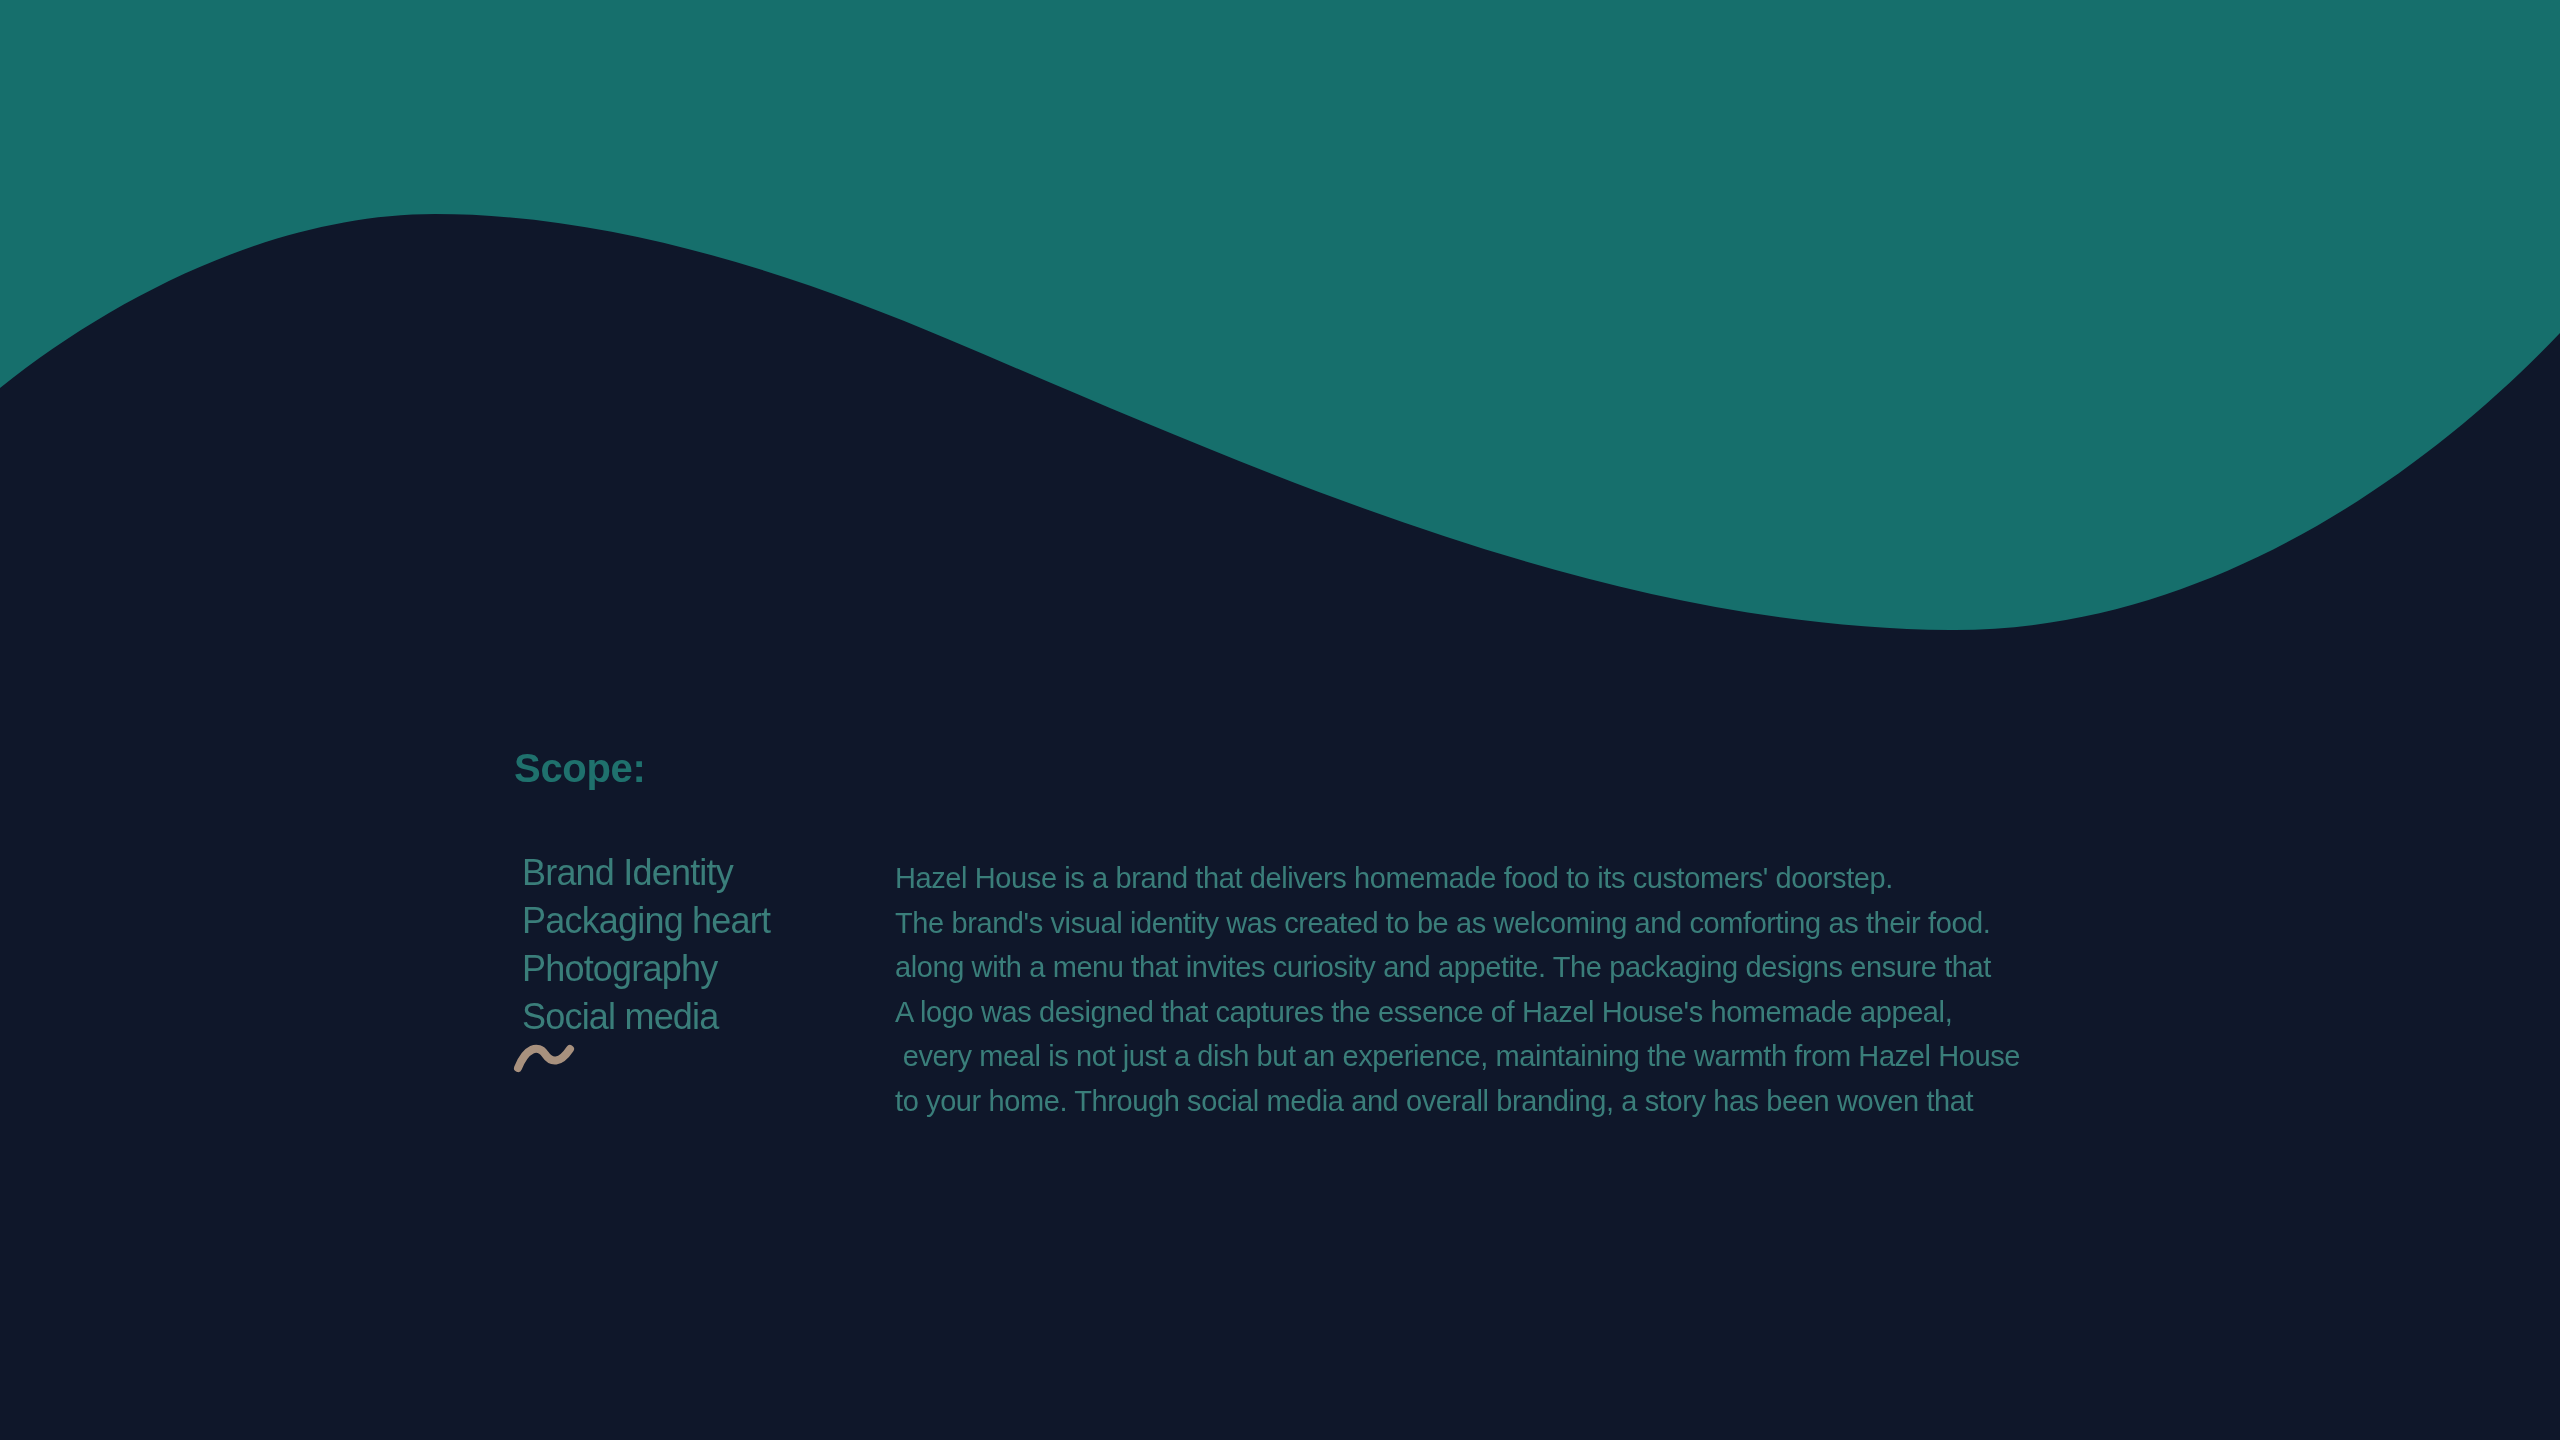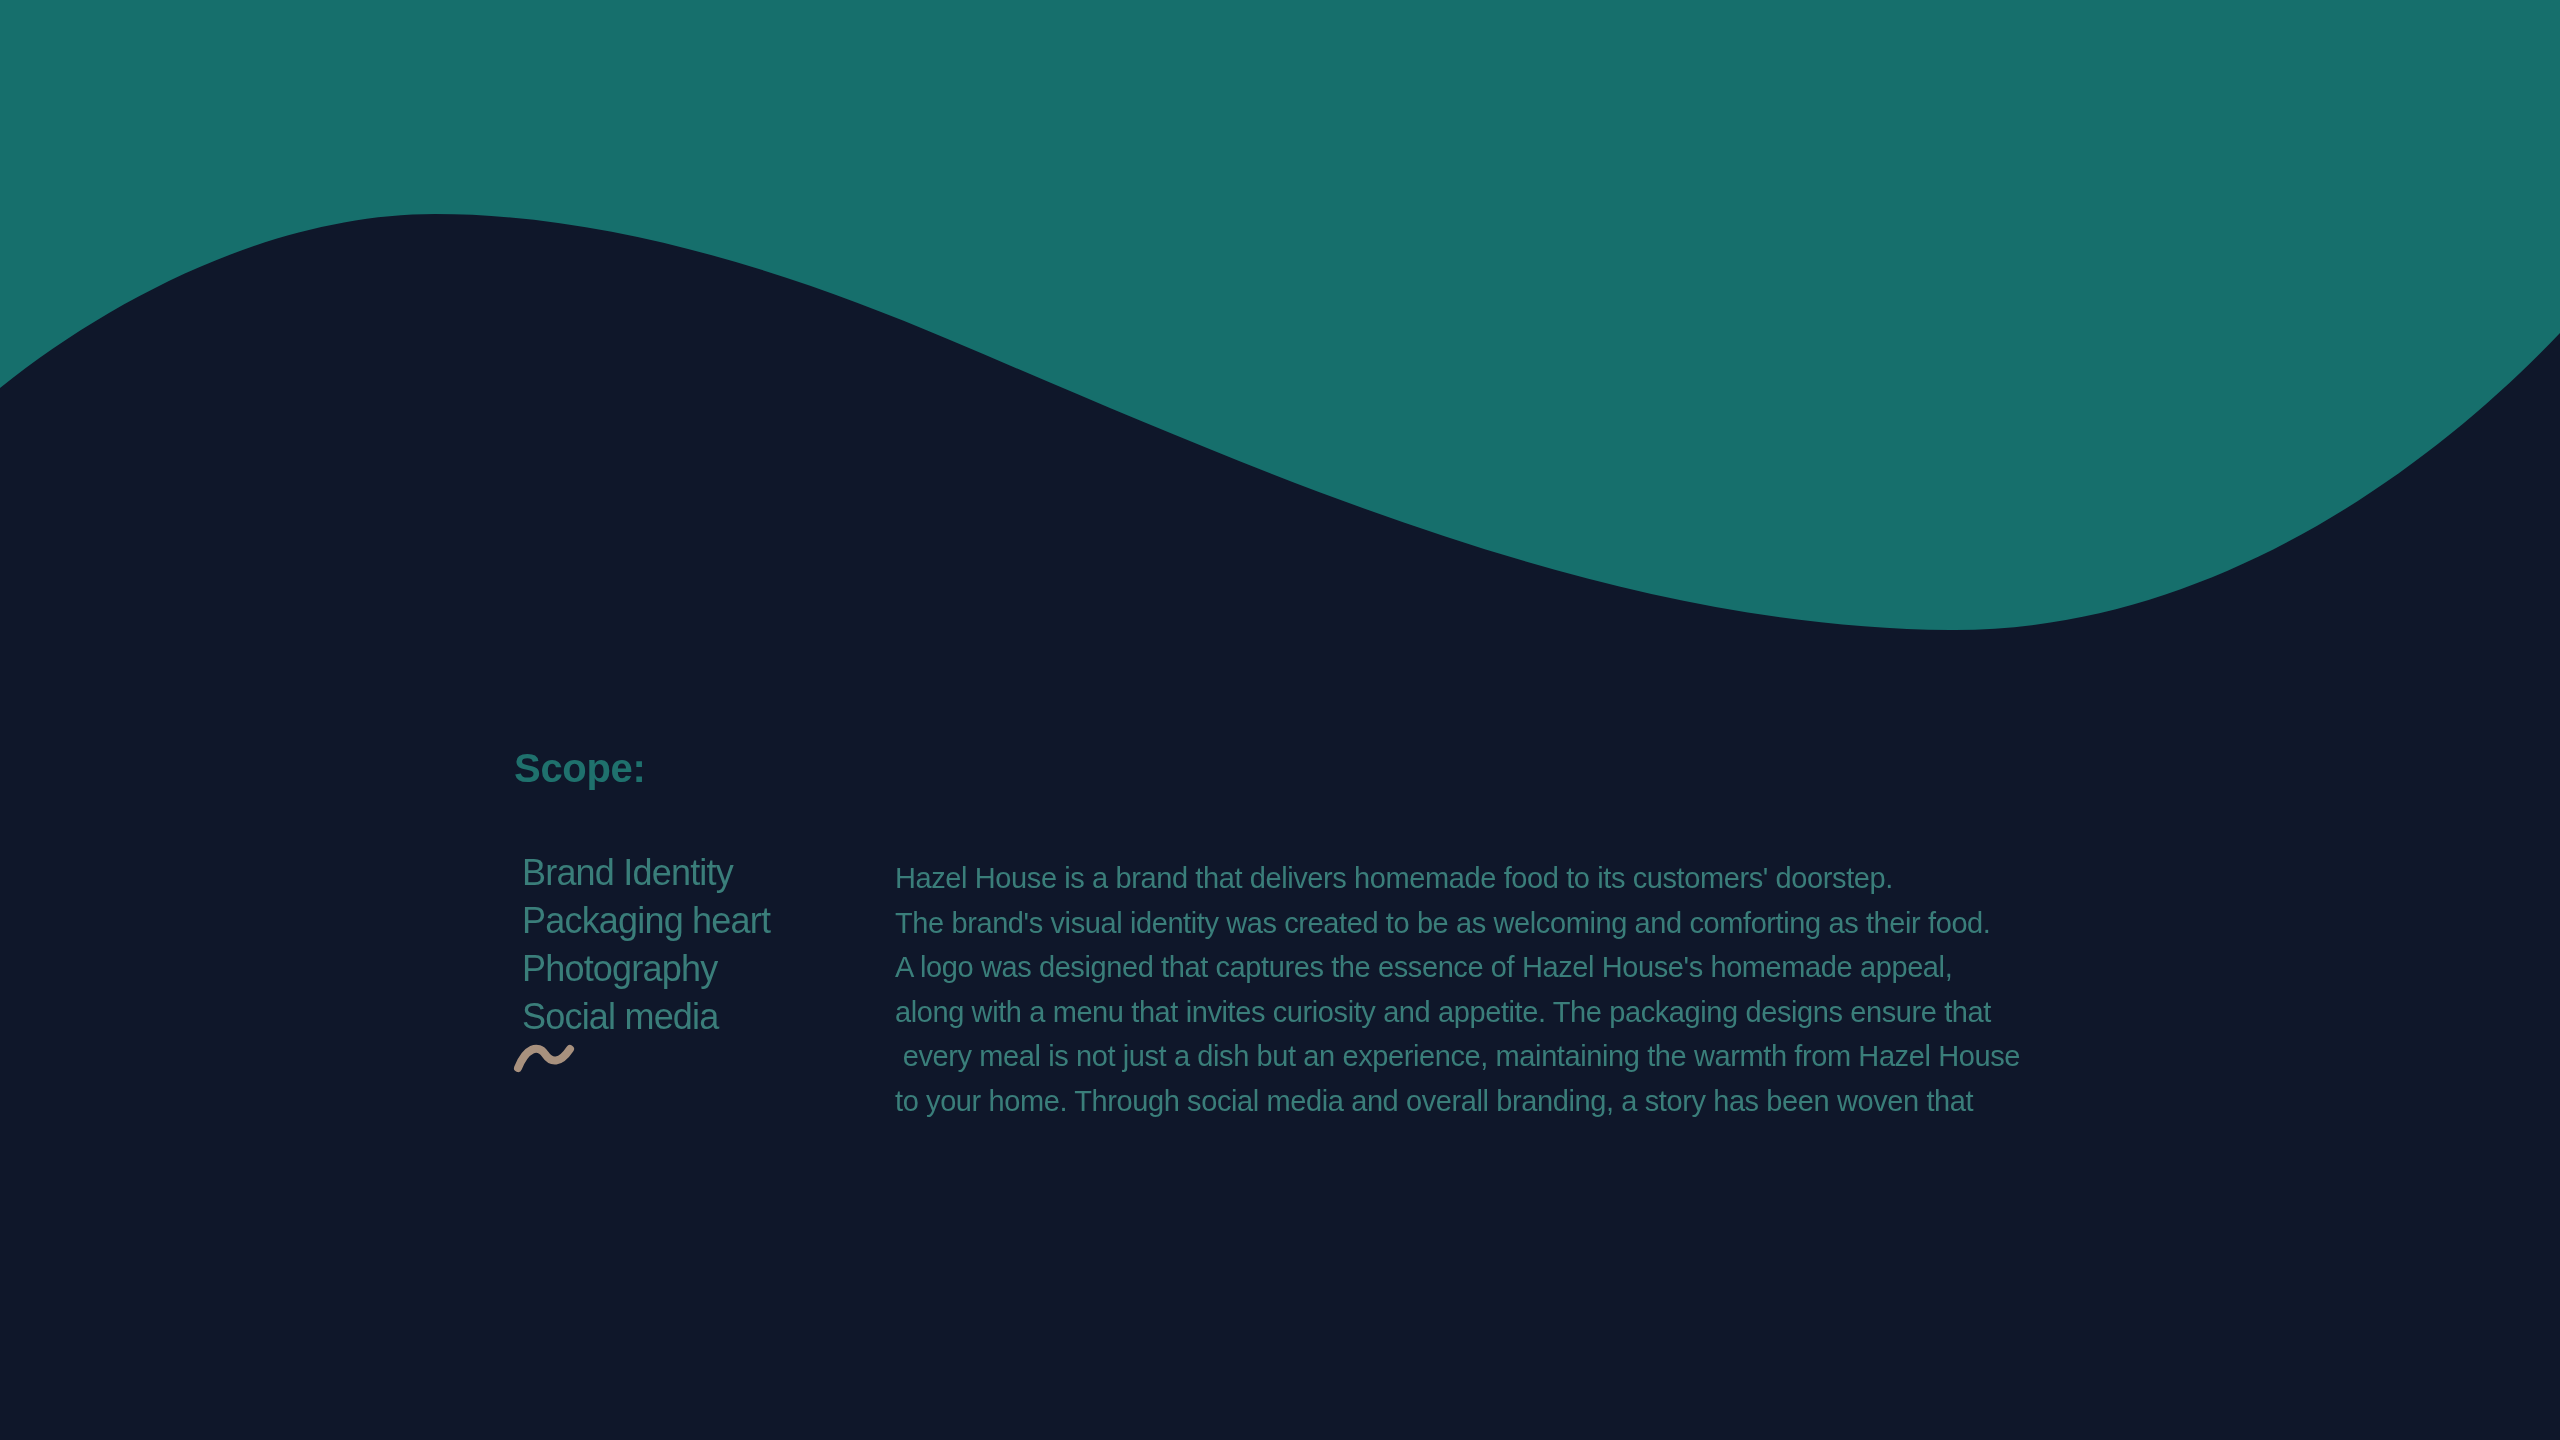--- a/index.html
+++ b/index.html
@@ -91,19 +91,19 @@
     <li>Social media</li>
   </ul>
 
   <svg class="squiggle" viewBox="0 0 64 44" aria-hidden="true">
     <path d="M6 32 C14 12 26 8 33 18 C39 27 48 28 58 13" fill="none" stroke-width="8" stroke-linecap="round" stroke="#A8917E"></path>
   </svg>
 
   <div class="description">
     <div class="description-line">Hazel House is a brand that delivers homemade food to its customers' doorstep.</div>
     <div class="description-line">The brand's visual identity was created to be as welcoming and comforting as their food.</div>
+    <div class="description-line">along with a menu that invites curiosity and appetite. The packaging designs ensure that</div>
     <div class="description-line">A logo was designed that captures the essence of Hazel House's homemade appeal,</div>
-    <div class="description-line">along with a menu that invites curiosity and appetite. The packaging designs ensure that</div>
     <div class="description-line"> every meal is not just a dish but an experience, maintaining the warmth from Hazel House</div>
     <div class="description-line">to your home. Through social media and overall branding, a story has been woven that</div>
   </div>
 
 </div>
 
 </body></html>

